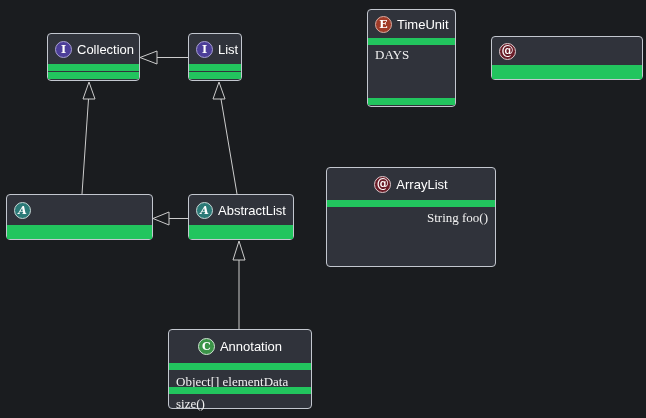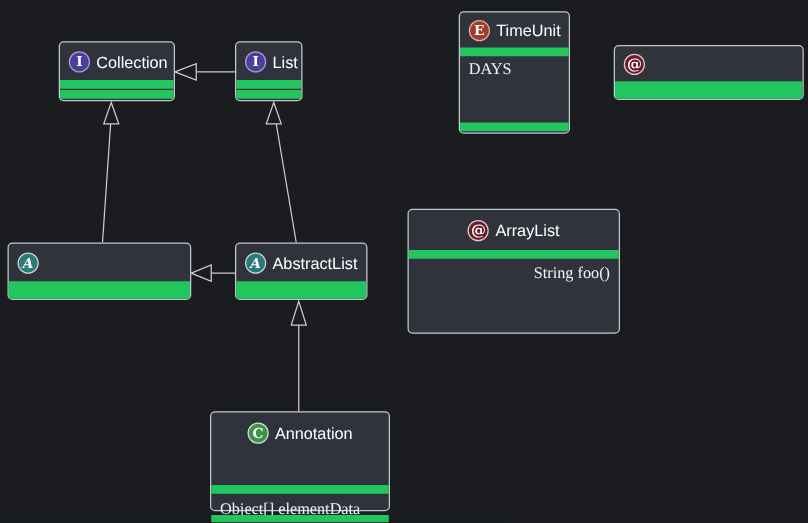--- a/index.html
+++ b/index.html
@@ -43,21 +43,21 @@
   #b-timeunit .hdr{height:28px;}
   #b-annotation .hdr{height:32px;}
   #b-arraylist .hdr{height:33px;}
 
   #b-collection .sec.empty,#b-list .sec.empty{height:8px;}
   #b-suppress .sec.empty,#b-abscol .sec.empty,#b-abslist .sec.empty{height:7px;}
   #b-timeunit .sec.values{height:60px;}
   #b-timeunit .sec.empty{height:8px;}
   #b-annotation .sec.note{height:25px;padding-top:2px;}
   #b-annotation .sec.methods{height:41px;padding-top:1px;text-align:right;}
-  #b-arraylist .sec.fields{height:24px;padding-top:2px;margin-top:25px;}
+  #b-arraylist .sec.fields{height:24px;padding-top:2px;}
   #b-arraylist .sec.methods{height:31px;}
 </style>
 </head>
 <body>
 
 <div class="canvas">
 
   <svg class="edges" viewBox="0 0 646 418" xmlns="http://www.w3.org/2000/svg">
     <g stroke="#cccccc" stroke-width="1">
       <line x1="157" y1="57.5" x2="188" y2="57.5"></line>

